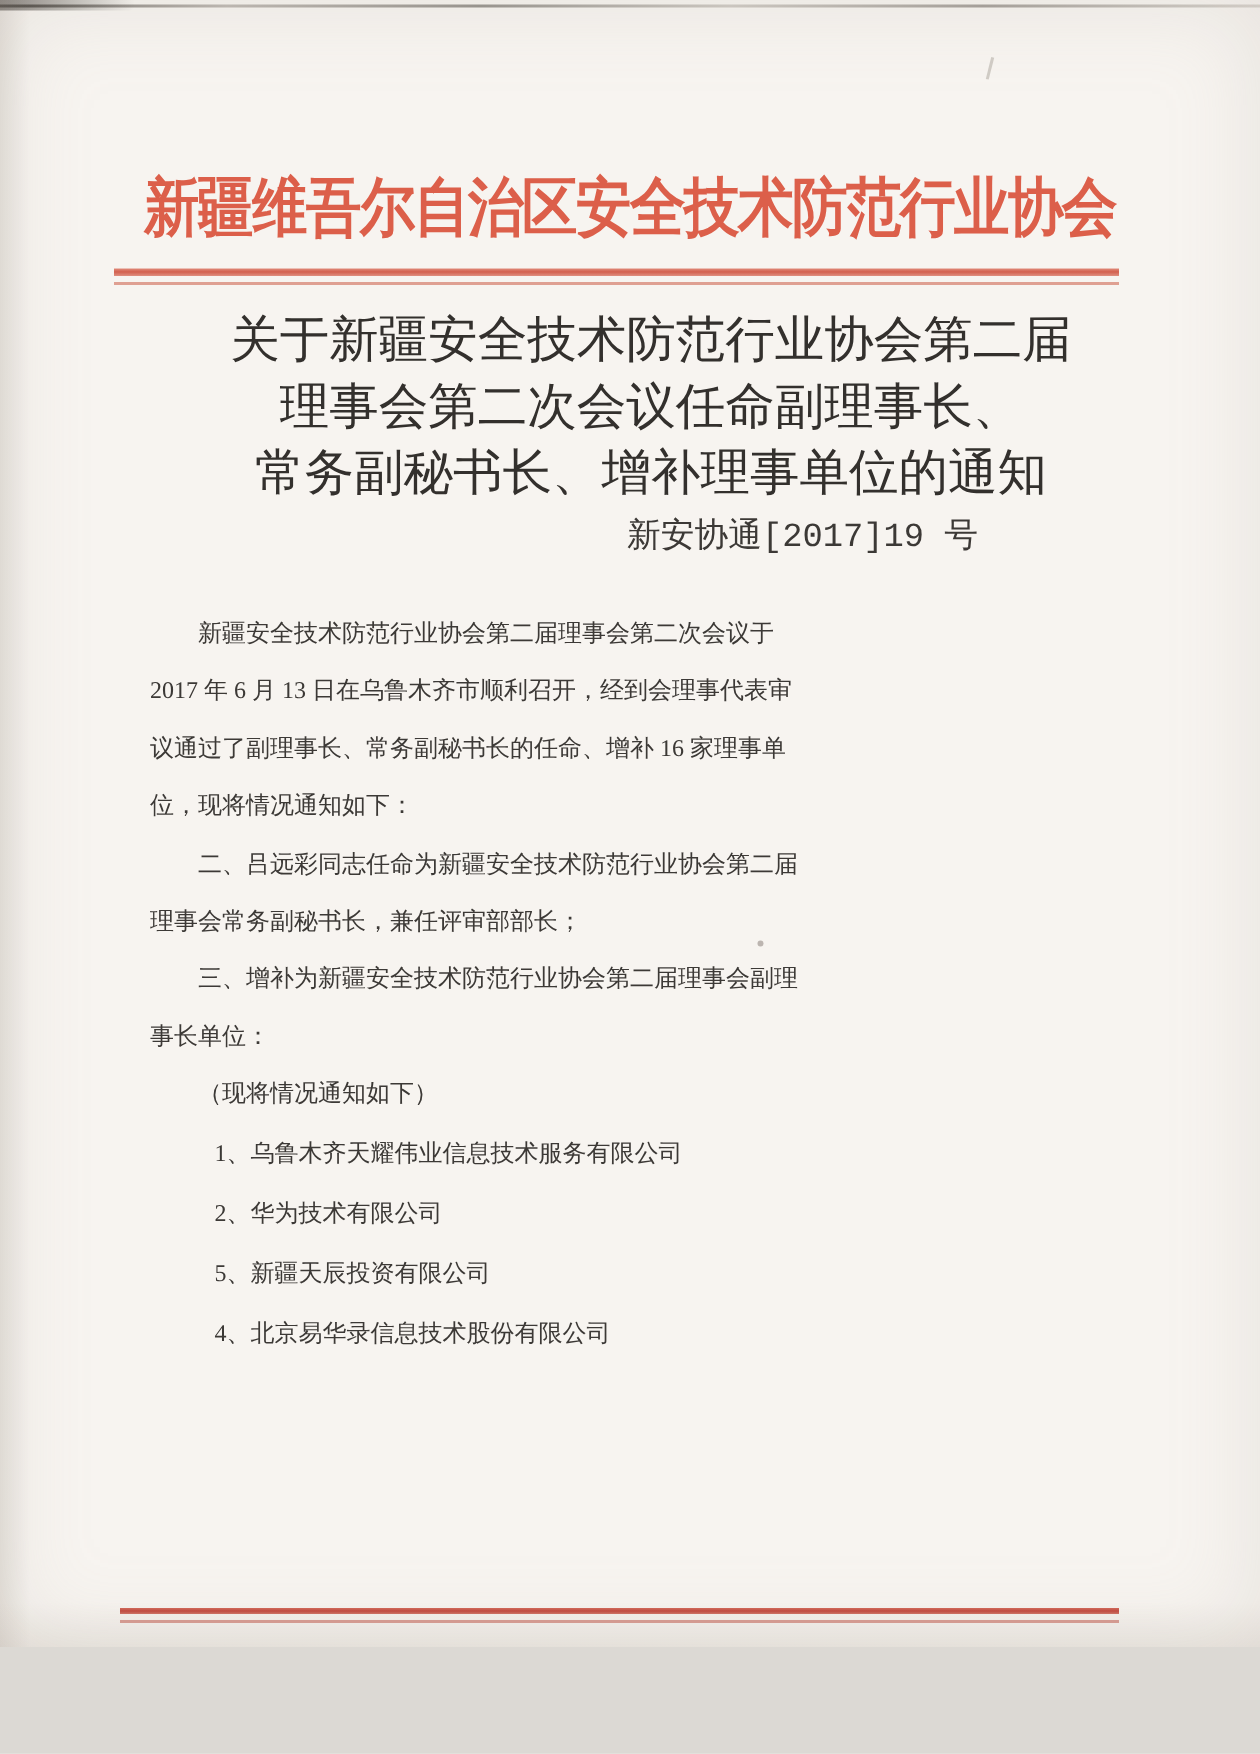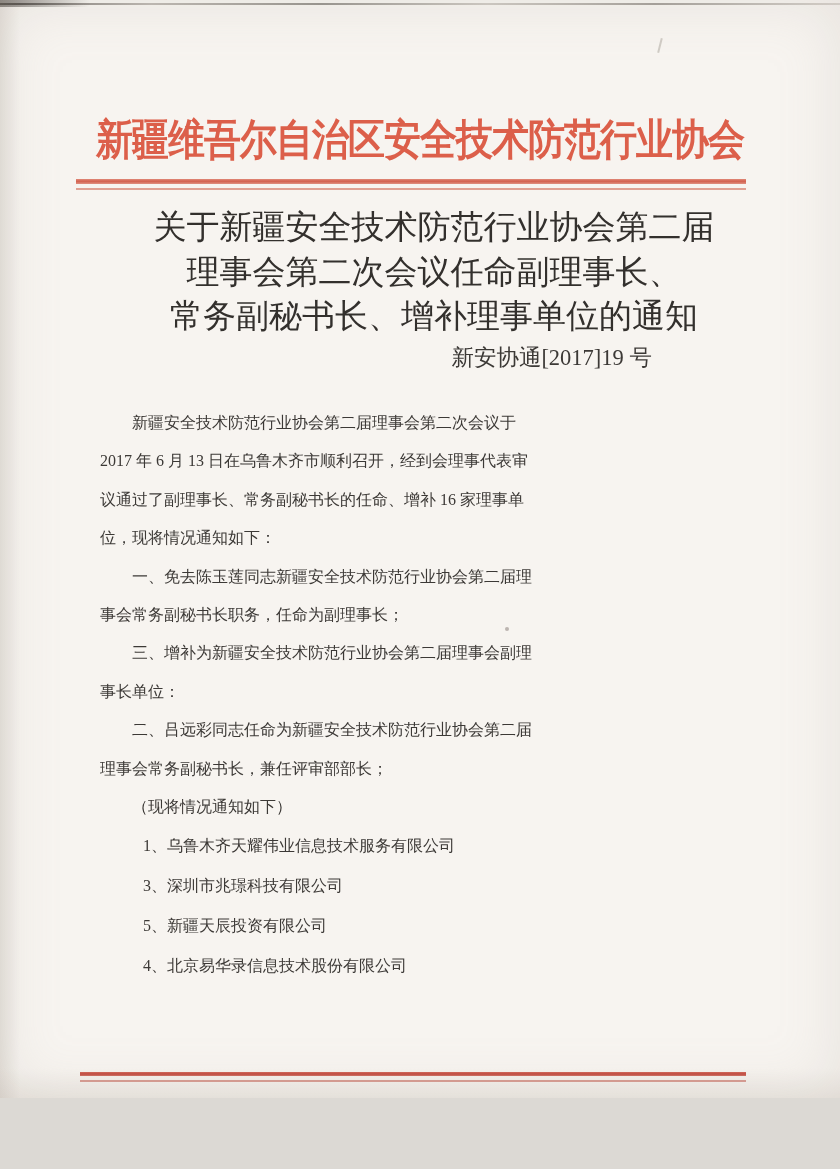--- a/index.html
+++ b/index.html
@@ -83,20 +83,21 @@
     font-size: 33px; font-weight: normal; line-height: 44.5px;
     color: #33302d;
     white-space: pre-line;
   }
   .doc-number {
     position: absolute; top: 342px; left: 95px; width: 557px;
     text-align: right;
     font-size: 22.5px; line-height: 32px;
     color: #3c3936;
     white-space: nowrap;
+    font-family: Liberation Mono, monospace;
   }
   
   .body-text {
     position: absolute; top: 404px; left: 100px; width: 645px;
     font-size: 16px; line-height: 38.4px;
     color: #3c3936;
   }
   .body-text p {
     margin: 0;
     text-indent: 2em;
@@ -137,31 +138,29 @@
 理事会第二次会议任命副理事长、
 常务副秘书长、增补理事单位的通知</h1>
 
   <div class="doc-number">新安协通[2017]19 号</div>
 
   <div class="body-text">
     <p>新疆安全技术防范行业协会第二届理事会第二次会议于
 2017 年 6 月 13 日在乌鲁木齐市顺利召开，经到会理事代表审
 议通过了副理事长、常务副秘书长的任命、增补 16 家理事单
 位，现将情况通知如下：</p>
-    <p>一、免去陈玉莲同志新疆安全技术防范行业协会第二届理
-事会常务副秘书长职务，任命为副理事长；</p>
+    <p>二、吕远彩同志任命为新疆安全技术防范行业协会第二届
+理事会常务副秘书长，兼任评审部部长；</p>
     <p>三、增补为新疆安全技术防范行业协会第二届理事会副理
 事长单位：</p>
-    <p>二、吕远彩同志任命为新疆安全技术防范行业协会第二届
-理事会常务副秘书长，兼任评审部部长；</p>
     <p>（现将情况通知如下）</p>
 
     <div class="company-list">
       <div class="list-item">1、乌鲁木齐天耀伟业信息技术服务有限公司</div>
-      <div class="list-item">3、深圳市兆璟科技有限公司</div>
+      <div class="list-item">2、华为技术有限公司</div>
       <div class="list-item">5、新疆天辰投资有限公司</div>
       <div class="list-item">4、北京易华录信息技术股份有限公司</div>
     </div>
   </div>
 
   <div class="rule rule-bottom-thick"></div>
   <div class="rule rule-bottom-thin"></div>
 
   <div class="watermark">auf131.c</div>
 

